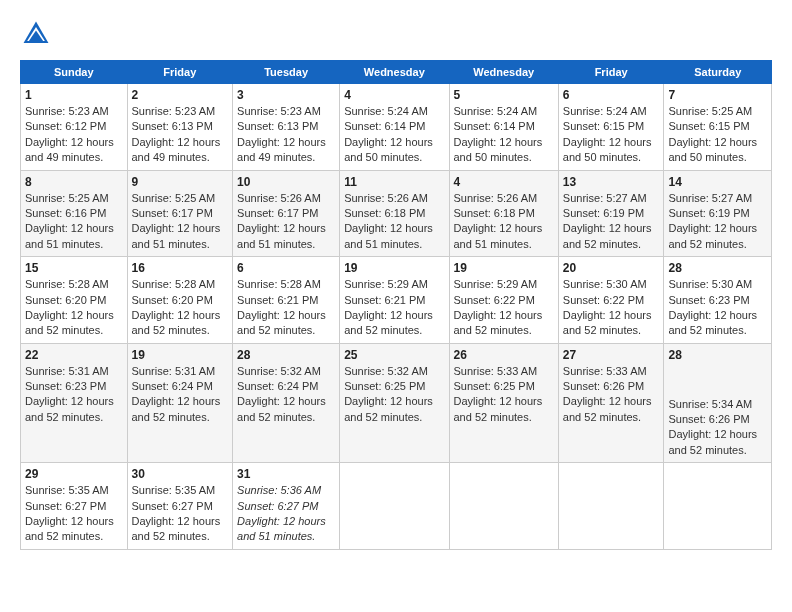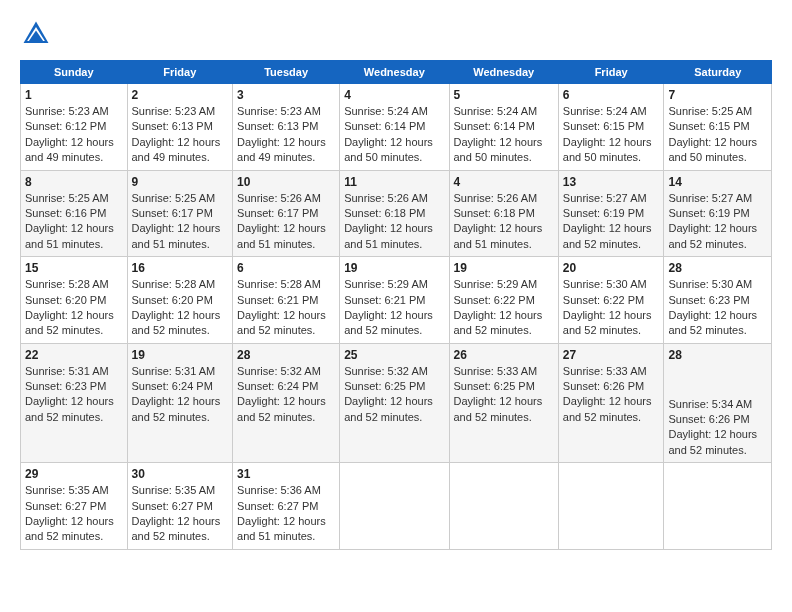--- a/index.html
+++ b/index.html
@@ -352,21 +352,21 @@
           </td>
           <td>
             <span class="day-num">30</span>
             <div class="day-info" style="white-space: pre-line;">Sunrise: 5:35 AM
 Sunset: 6:27 PM
 Daylight: 12 hours
 and 52 minutes.</div>
           </td>
           <td>
             <span class="day-num">31</span>
-            <div class="day-info" style="white-space: pre-line;">Sunrise: 5:36 AM
+            <div class="day-info" style="white-space: pre-line; font-style: italic;">Sunrise: 5:36 AM
 Sunset: 6:27 PM
 Daylight: 12 hours
 and 51 minutes.</div>
           </td>
           <td class="empty-cell"></td>
           <td class="empty-cell"></td>
           <td class="empty-cell"></td>
           <td class="empty-cell"></td>
         </tr>
       </tbody>

